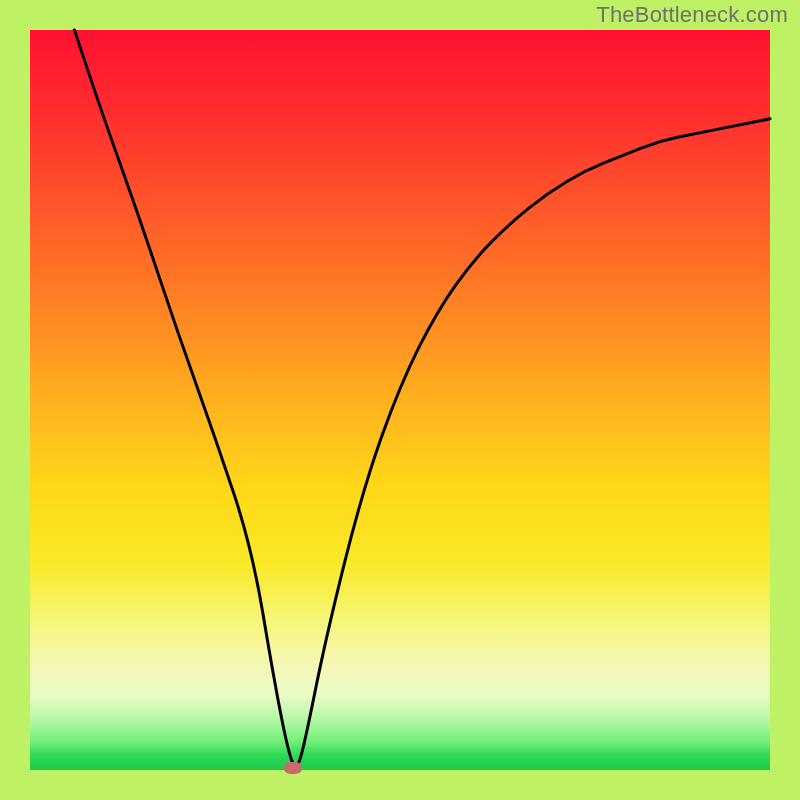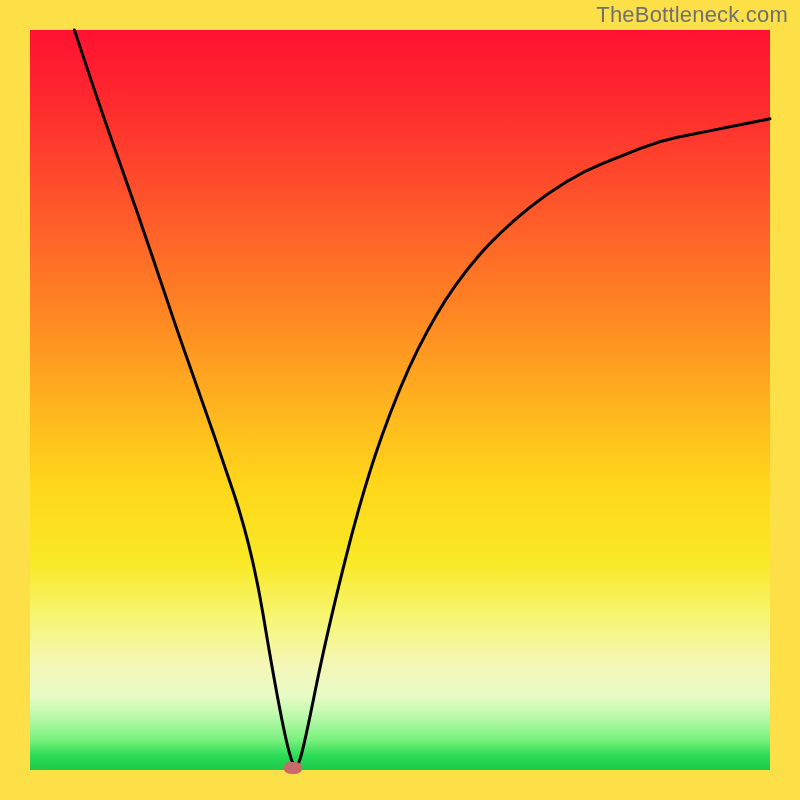--- a/index.html
+++ b/index.html
@@ -8,21 +8,21 @@
     width: 800px;
     height: 800px;
     background: #000;
     overflow: hidden;
     font-family: Arial, Helvetica, sans-serif;
   }
   .frame {
     position: relative;
     width: 800px;
     height: 800px;
-    background: #fde047;
+    background: #bef264;
   }
   .watermark {
     position: absolute;
     top: 2px;
     right: 12px;
     color: #707070;
     font-size: 22px;
     font-weight: 500;
     letter-spacing: 0.2px;
     z-index: 10;

